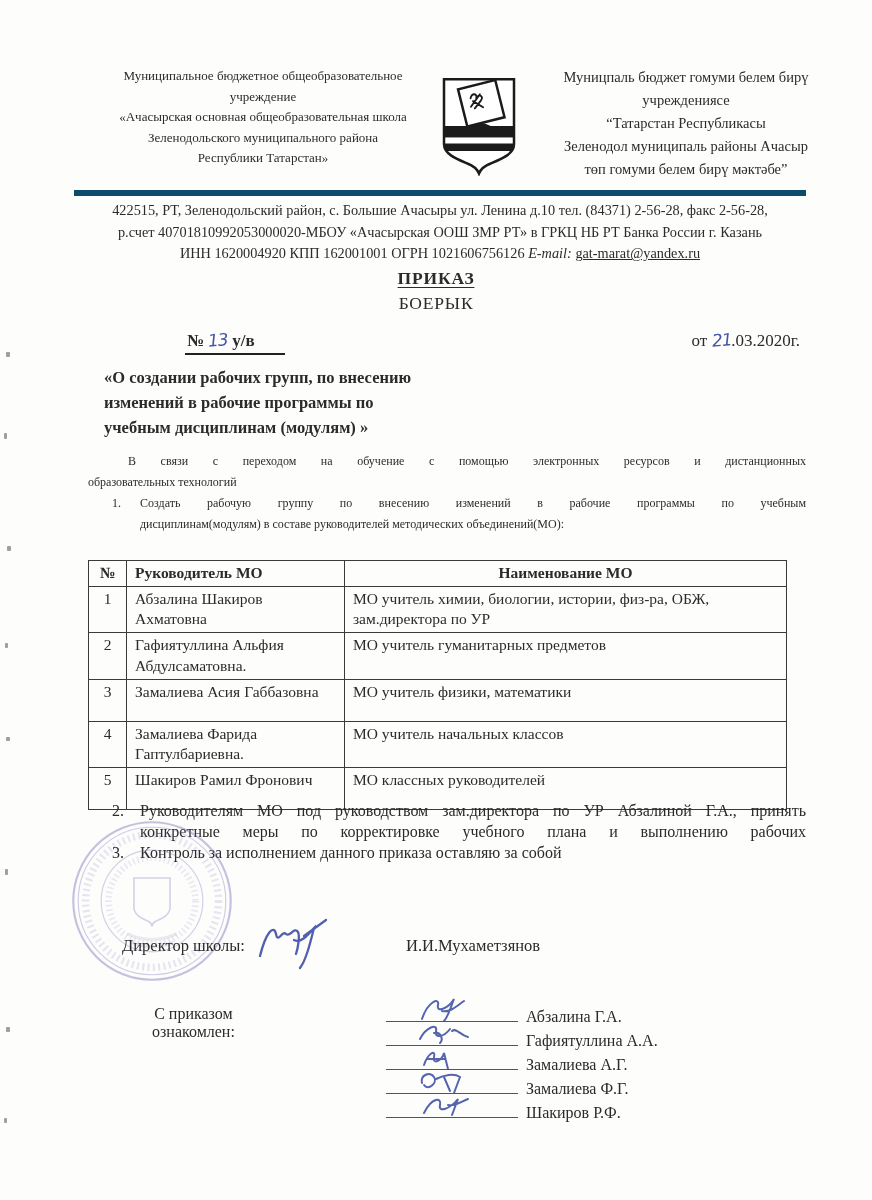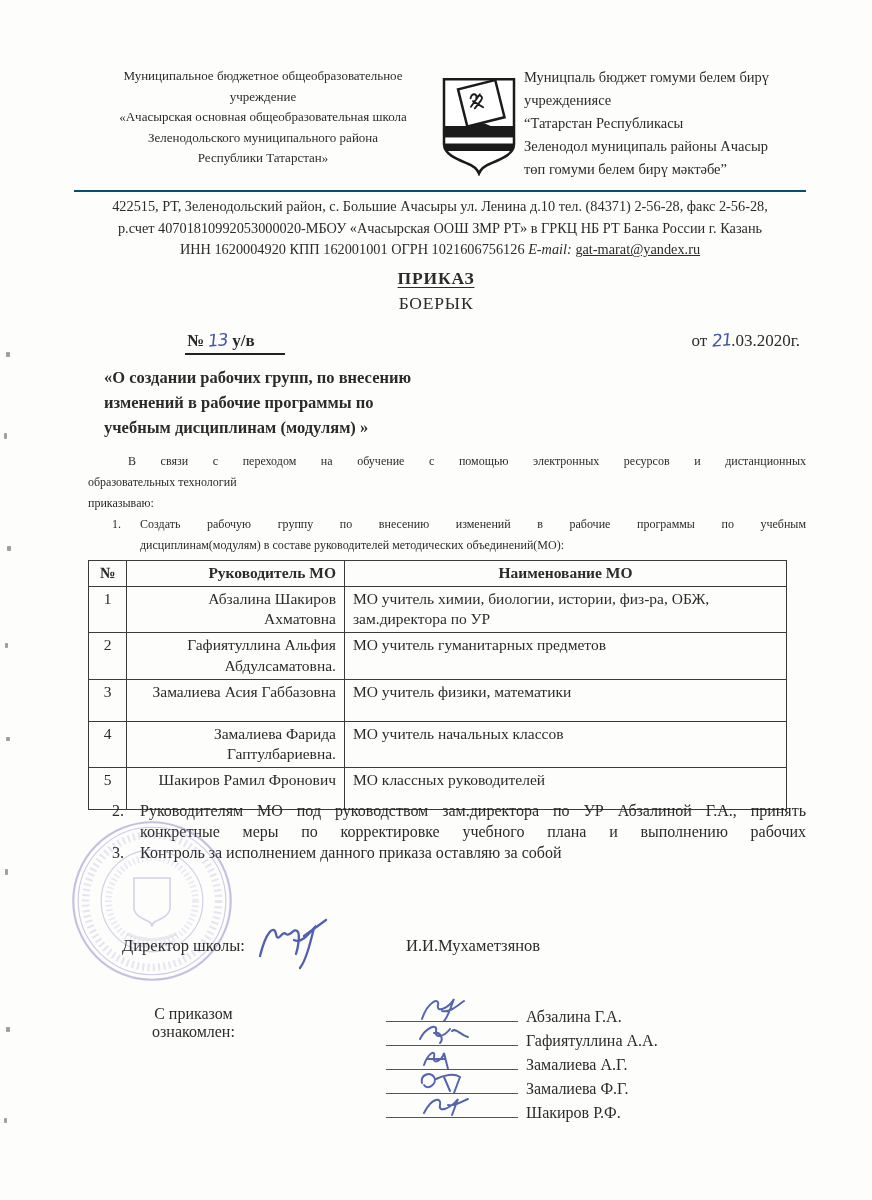--- a/index.html
+++ b/index.html
@@ -5,26 +5,26 @@
   * { margin:0; padding:0; box-sizing:border-box; }
   html,body { background:#e8e8e8; }
   .page {
     position:relative; width:872px; height:1200px; margin:0 auto;
     background:#fdfdfc; overflow:hidden;
     font-family:"Liberation Serif","DejaVu Serif",serif;
     color:#2b2b2b;
   }
   
   .hdr-left  { position:absolute; top:66px;  left:90px;  width:346px; text-align:center; font-size:13px; line-height:1.58; }
-  .hdr-right { position:absolute; top:66px;  left:524px; width:324px; font-size:14.5px; line-height:1.58; }
+  .hdr-right { position:absolute; top:66px;  left:524px; width:324px; text-align:center; font-size:14.5px; line-height:1.58; }
   .emblem    { position:absolute; top:76px;  left:437px; width:84px;  height:100px; }
   
   .contact {
     position:absolute; top:190px; left:74px; width:732px;
-    border-top:2px solid #0c4a6e; padding-top:4px;
+    border-top:6px solid #0c4a6e; padding-top:4px;
     text-align:center; font-size:14.3px; line-height:1.52;
   }
   .contact .em { font-style:italic; }
   .contact .email { text-decoration:underline; }
   
   .title { position:absolute; top:266px; left:0; width:100%; text-align:center; font-size:17.5px; letter-spacing:.8px; line-height:1.4; }
   .title .u { text-decoration:underline; text-underline-offset:3px;font-weight:bold; }
   
   .meta { position:absolute; top:330px; left:185px; right:72px; display:flex; justify-content:space-between; font-size:17px; }
   .meta .num { font-weight:bold; border-bottom:2px solid #222; padding:0 30px 2px 2px; }
@@ -38,21 +38,21 @@
   .indent1 { text-indent:40px; }
   .hang { position:relative; padding-left:52px; }
   .hang .onum { position:absolute; left:24px; top:0; }
   .items { position:absolute; top:800px; left:88px; width:718px; font-size:16px; line-height:21px; }
   
   .mo-table { position:absolute; top:560px; left:88px; border-collapse:collapse; font-size:15.5px; table-layout:fixed; }
   .mo-table td, .mo-table th { border:1.7px solid #3a3a3a; padding:2px 8px 3px; vertical-align:top; line-height:1.3; }
   .mo-table th { font-weight:bold; height:26px; }
   .mo-table td { height:42px; }
   .c-num  { width:38px;  text-align:center; }
-  .c-lead { width:218px; text-align:right;margin-top:32px; }
+  .c-lead { width:218px; text-align:left;margin-top:32px; }
   .c-mo   { width:442px; text-align:left; }
   th.c-mo { text-align:center; }
   
   .stamp { position:absolute; top:818px; left:70px; width:164px; height:166px; filter:blur(.5px); pointer-events:none; }
   
   .director { position:absolute; top:928px; left:122px; width:560px; height:70px; font-size:16.5px; }
   .director .dlabel { position:absolute; left:0; top:8px; }
   .director .dsig   { position:absolute; left:128px; top:-18px; }
   .director .dname  { position:absolute; left:284px; top:8px; }
   
@@ -136,21 +136,20 @@
 
   <div class="subject">
     <div>«О создании рабочих групп, по внесению</div>
     <div>изменений в рабочие программы по</div>
     <div>учебным дисциплинам (модулям) »</div>
   </div>
 
   <div class="body">
     <div class="jl indent1">В связи с переходом на обучение с помощью электронных ресурсов и дистанционных</div>
     <div>образовательных технологий</div>
-    <div>приказываю:</div>
     <div class="hang">
       <span class="onum">1.</span>
       <div class="jl">Создать рабочую группу по внесению изменений в рабочие программы по учебным</div>
       <div>дисциплинам(модулям) в составе руководителей методических объединений(МО):</div>
     </div>
   </div>
 
   <table class="mo-table">
     <thead>
       <tr>

